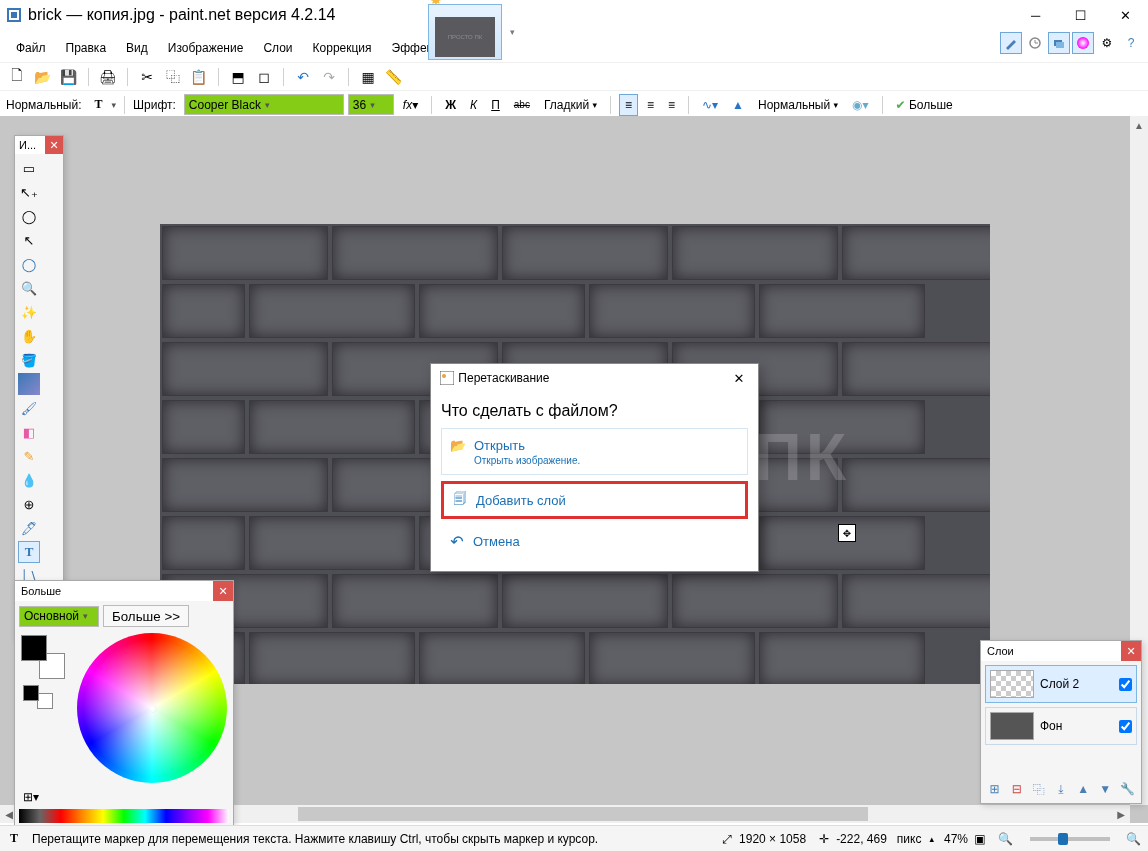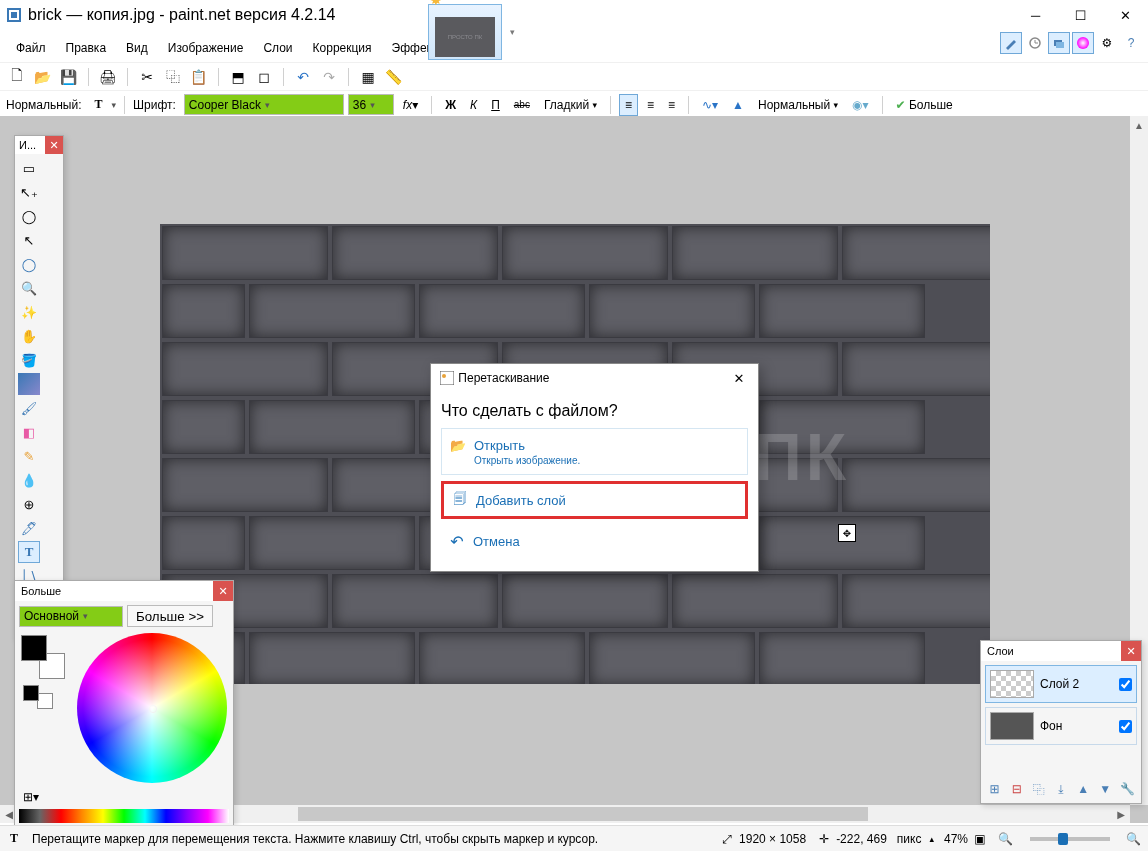--- a/index.html
+++ b/index.html
@@ -337,21 +337,21 @@
     <div class="tool"></div>
   </div>
 </div>
 
 <div class="palette">
   <div class="titlebar2">
       <span>Больше</span>
       <div class="closebtn">✕</div>
     </div>
   <div class="row1">
-    <div class="combo" style="width:104px;">
+    <div class="combo" style="width:80px;">
         <span>Основной</span>
         <span class="arr">▾</span>
       </div>
     <button style="height:22px;padding:0 8px;border:1px solid #bbb;background:#f8f8f8;">Больше &gt;&gt;</button>
   </div>
   <div class="fgbg">
       <div class="bg"></div>
       <div class="fg"></div>
     </div>
   <div class="fgbg2">

